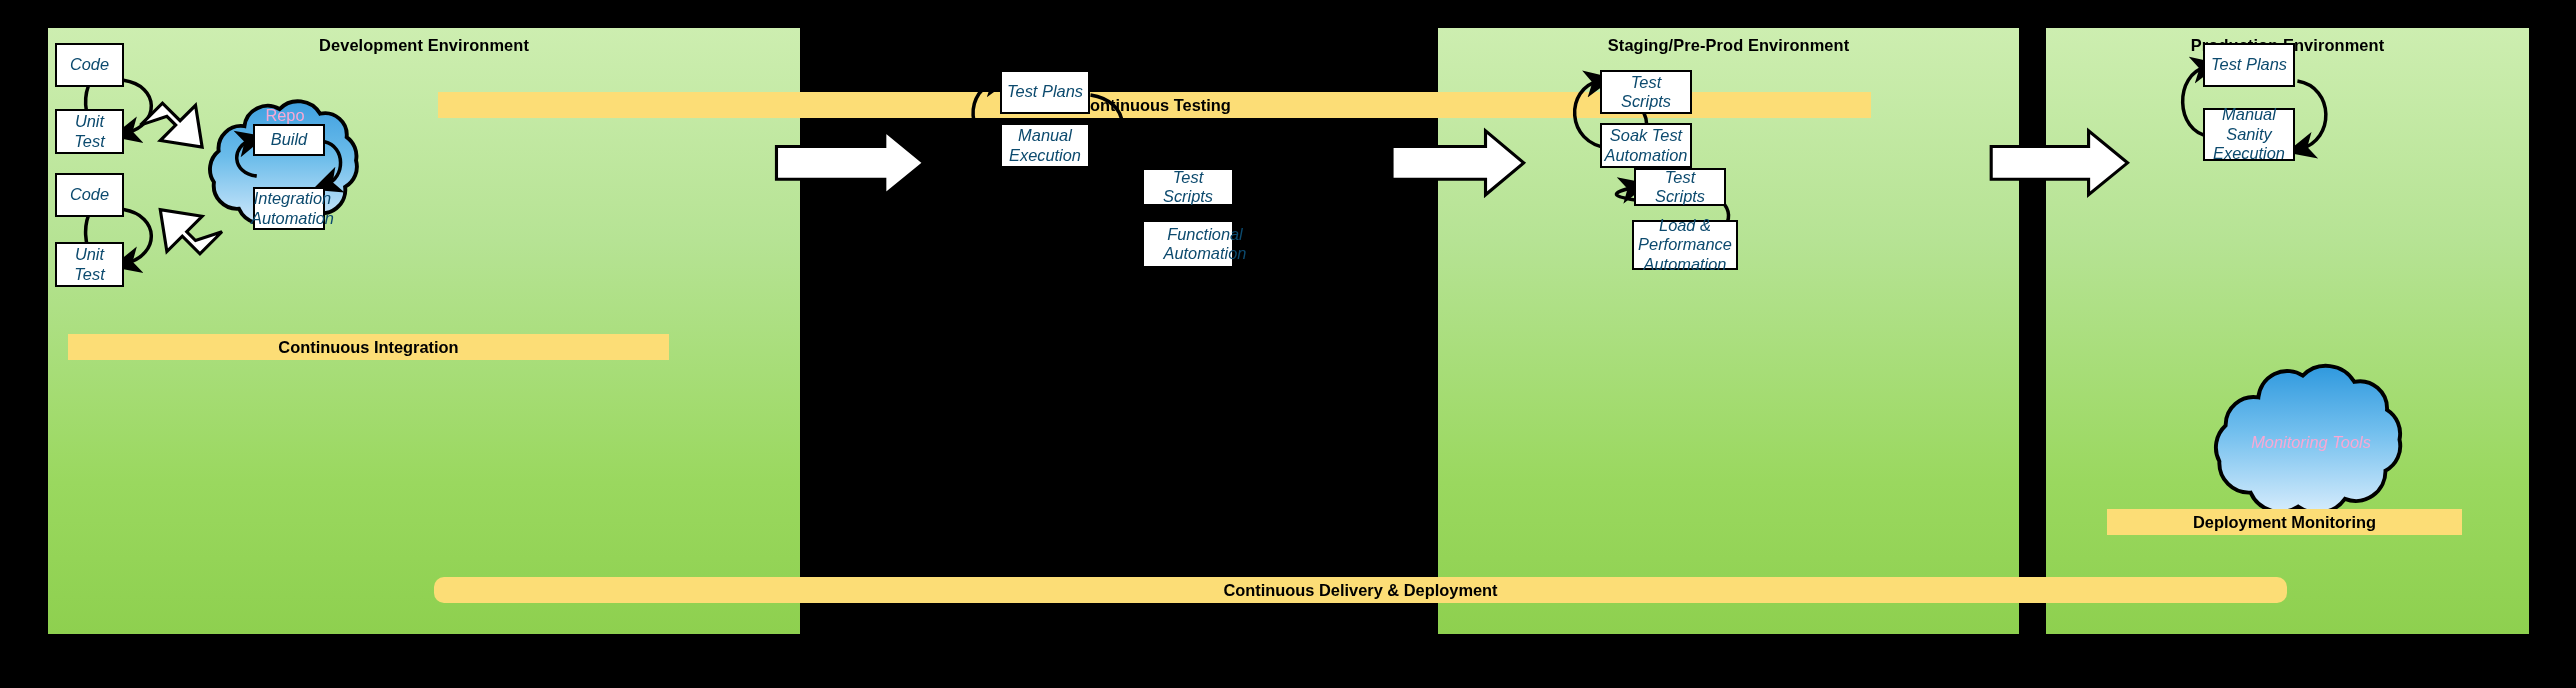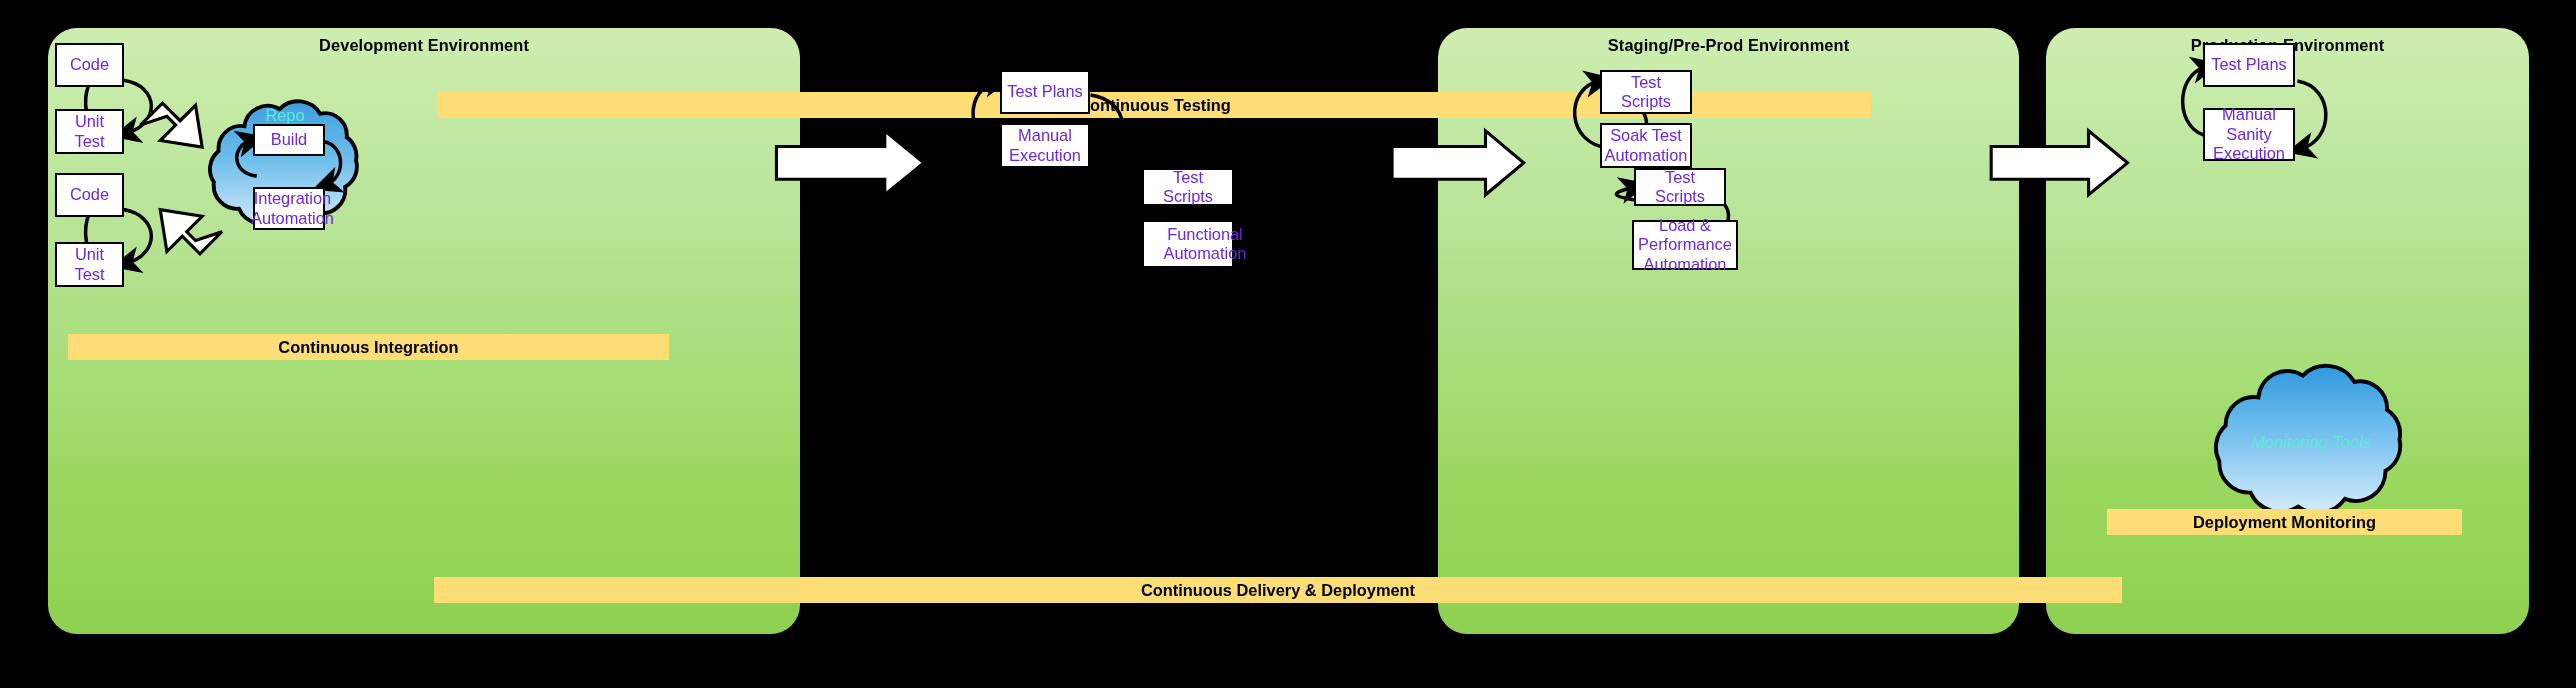--- a/index.html
+++ b/index.html
@@ -13,21 +13,20 @@
     height: 688px;
     background: #000000;
     overflow: hidden;
     font-family: "Liberation Sans", sans-serif;
   }
 
   
   .panel {
     position: absolute;
     background: linear-gradient(to bottom, #cdeeb0 0%, #b6e394 35%, #9ad85f 75%, #8ed04f 100%);
-    border-radius: 29px;
   }
   .panel-title {
     position: absolute;
     left: 0; right: 0;
     top: 7.8px;
     text-align: center;
     font-weight: bold;
     font-size: 16.4px;
     color: #000;
     letter-spacing: 0.1px;
@@ -45,23 +44,24 @@
   .node {
     position: absolute;
     background: #ffffff;
     border: 2.3px solid #000000;
     box-sizing: border-box;
     display: flex;
     align-items: center;
     justify-content: center;
     text-align: center;
     font-size: 16.4px;
-    color: #6d28d9;
+    color: #0c4a6e;
     line-height: 1.18;
     padding: 1.6px 3.1px;
+    font-style: italic;
   }
 
   
   .band {
     position: absolute;
     background: #fcdd76;
     display: flex;
     align-items: center;
     justify-content: center;
     font-weight: bold;
@@ -73,21 +73,21 @@
   
   .cloud {
     position: absolute;
   }
   .cloud svg { display: block; width: 100%; height: 100%; }
   .cloud-label {
     position: absolute;
     left: 0; right: 0;
     text-align: center;
     font-size: 16.4px;
-    color: #5eead4;
+    color: #f9a8d4;
   }
 
   
   #vec {
     position: absolute;
     left: 0; top: 0;
     width: 2576px;
     height: 688px;
     pointer-events: none;
   }
@@ -164,21 +164,21 @@
   </div>
 
   <div class="band band-label-center" style="left:438px; top:92px; width:1433px; height:26px;">
     <span>Continuous Testing</span>
   </div>
 
   <div class="band band-label-center" style="left:68px; top:334px; width:601px; height:26px;">
     <span>Continuous Integration</span>
   </div>
 
-  <div class="band band-label-center" style="left:434px; top:577px; width:1688px; height:26px;">
+  <div class="band band-label-center" style="left:434px; top:577px; width:1853px; height:26px;border-radius:10px;">
     <span>Continuous Delivery &amp; Deployment</span>
   </div>
 
   <div class="band band-label-center" style="left:2107px; top:509px; width:355px; height:26px;">
     <span>Deployment Monitoring</span>
   </div>
 
   <svg id="vec" viewBox="0 0 3305 883">
     <defs>
       <marker id="ah" markerWidth="9" markerHeight="9" refX="4.2" refY="4.5" orient="auto" markerUnits="strokeWidth">

